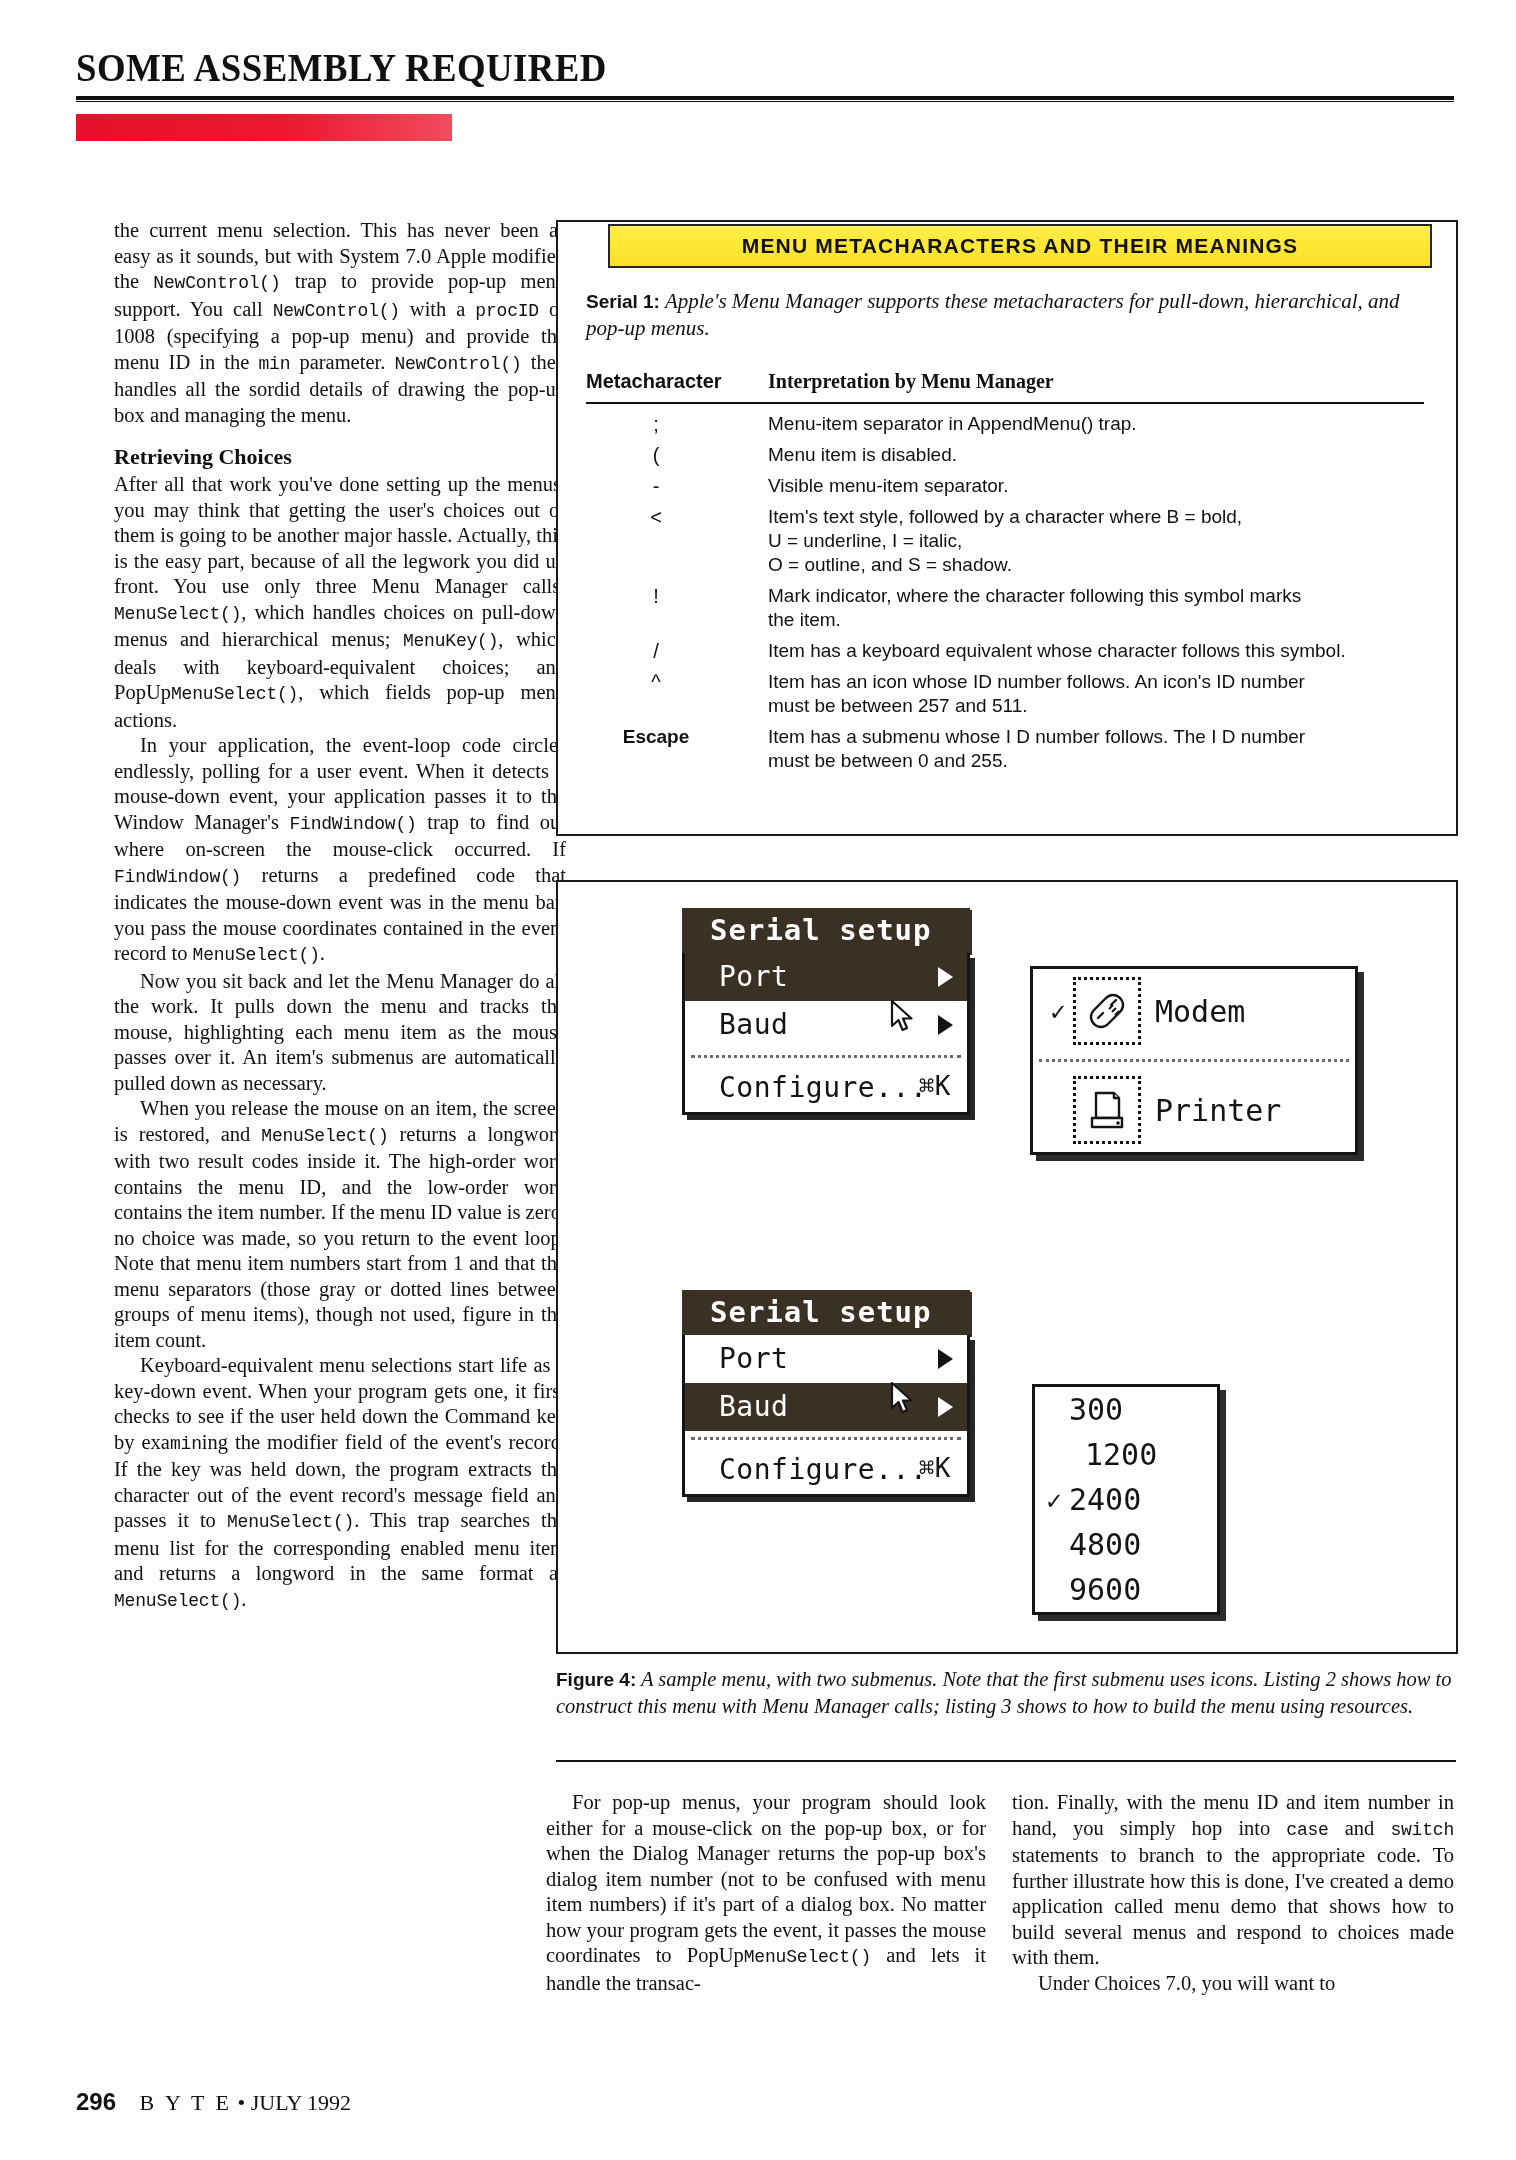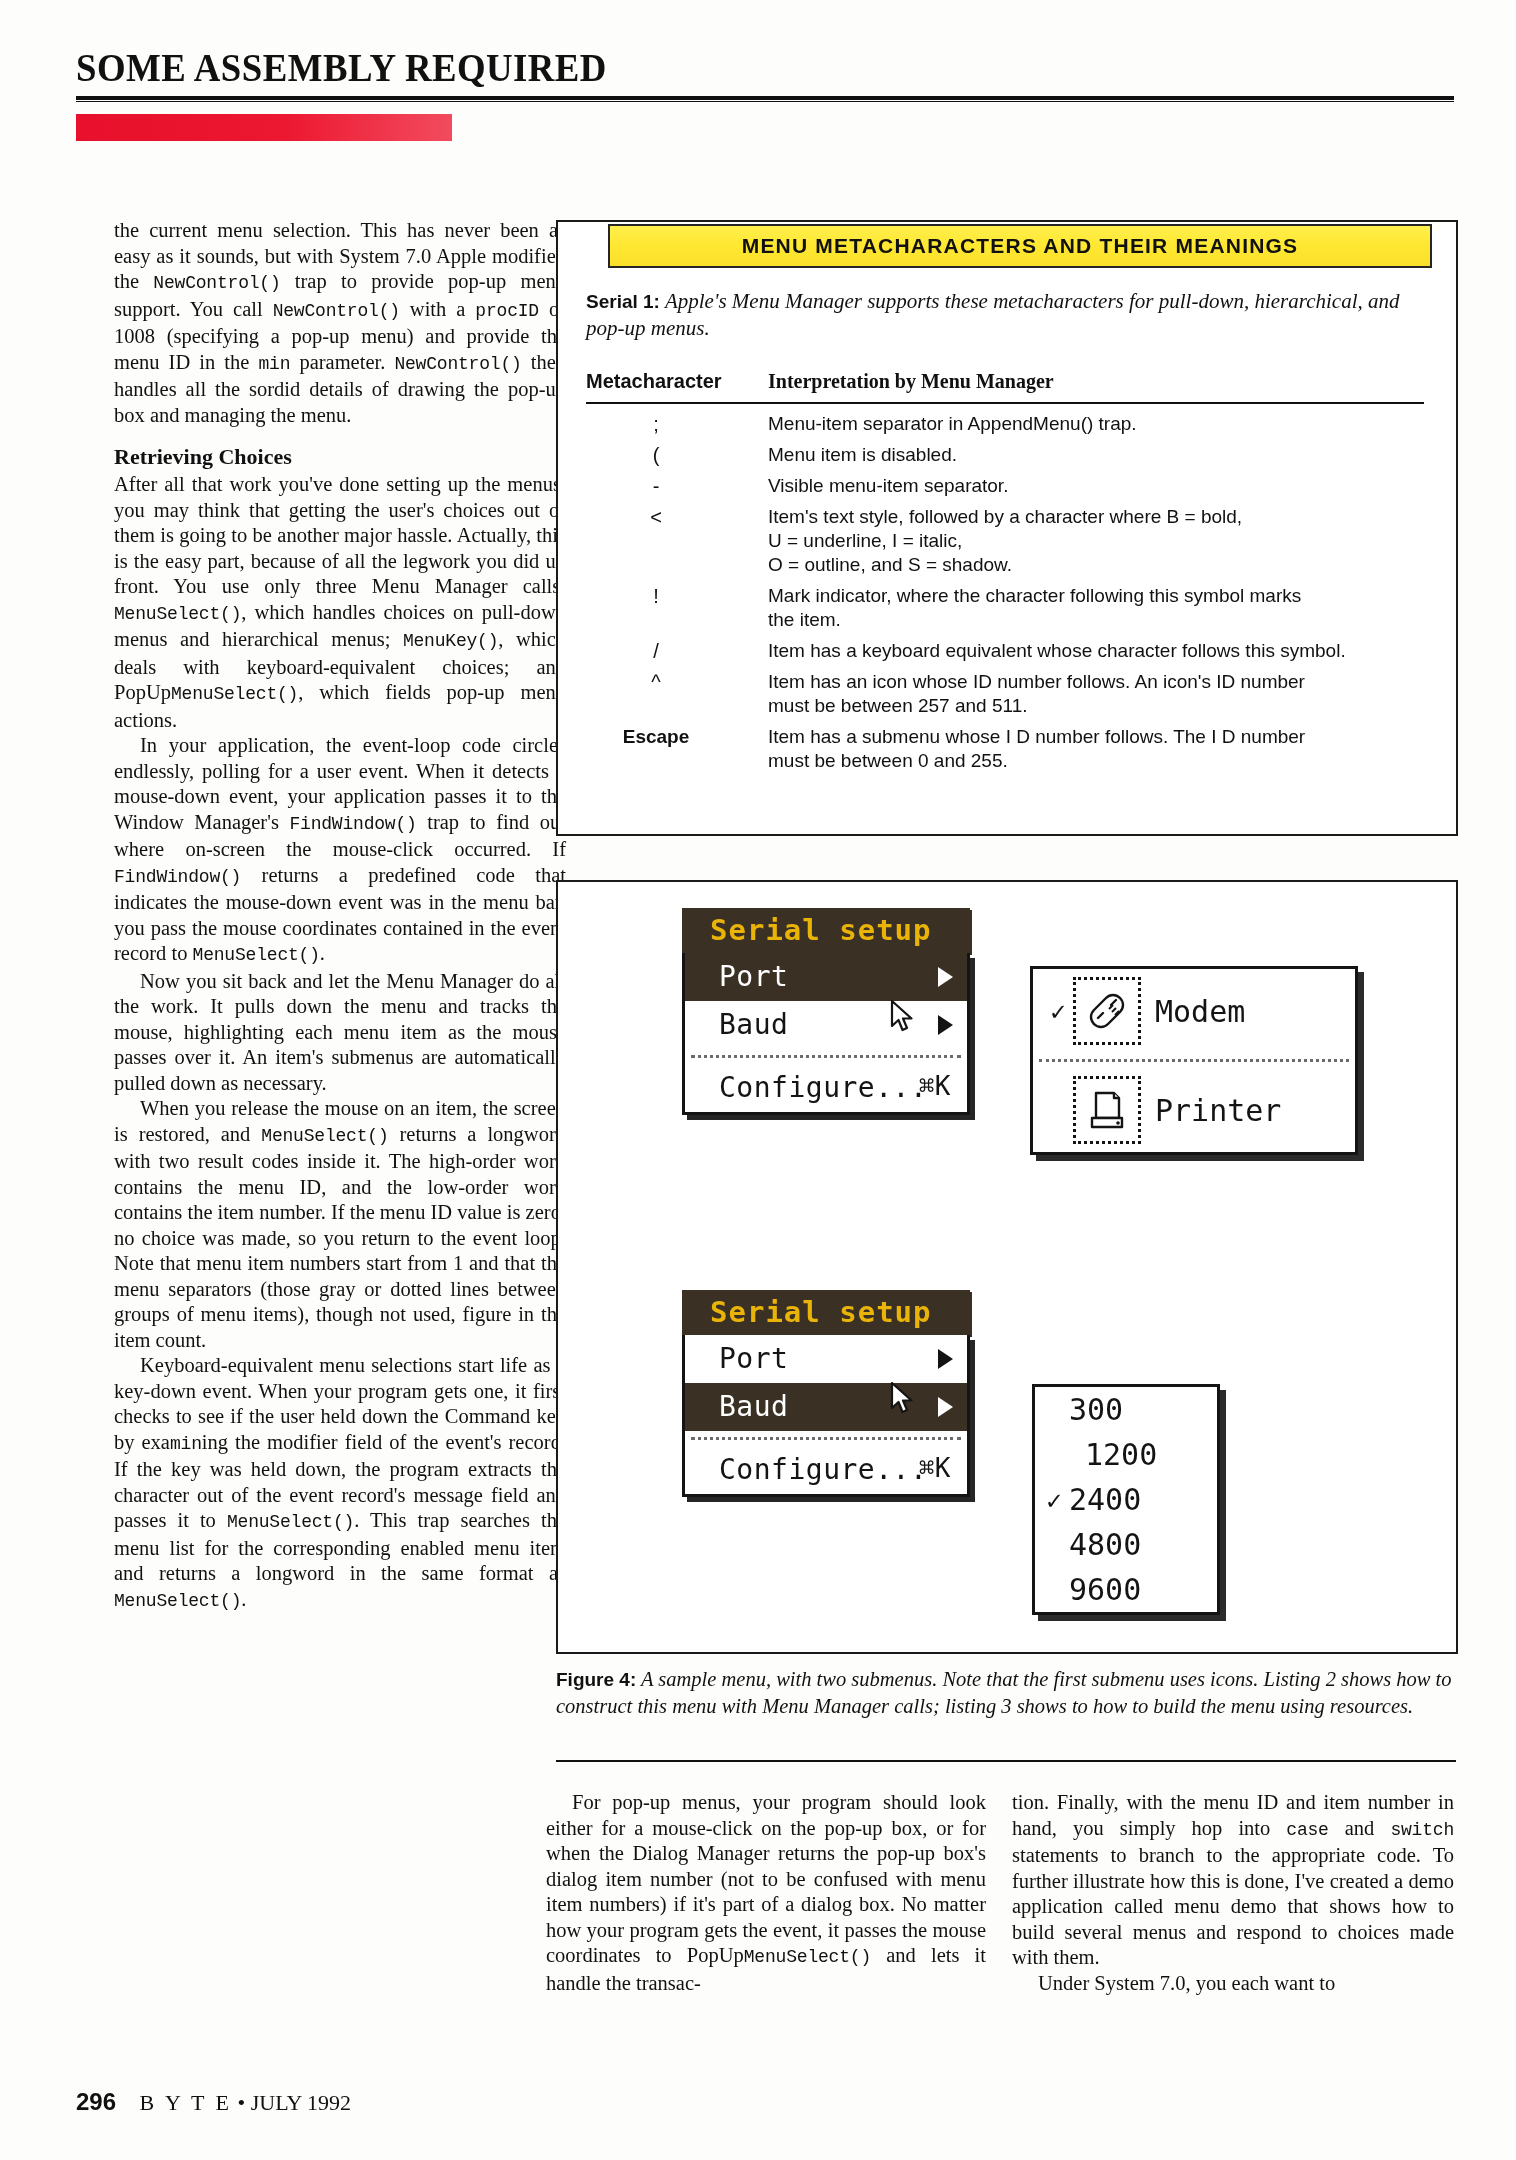--- a/index.html
+++ b/index.html
@@ -85,21 +85,21 @@
 
   
   .figbox{
     position:absolute;left:556px;top:880px;width:898px;height:770px;
     border:2px solid #1a1a1a;background:#fff;
   }
 
   
   .macmenu{position:absolute;font-family:"DejaVu Sans Mono", monospace;}
   .mtitle{
-    background:#3a3024;color:#eab308;font-weight:bold;font-size:29px;
+    background:#3a3024;color:#ffffff;font-weight:bold;font-size:29px;
     letter-spacing:1px;padding:5px 0 6px 28px;
     box-shadow:2px 2px 0 #3a3024;
   }
   .mbody{
     border:3px solid #141414;border-top:none;background:#fff;
     box-shadow:5px 5px 0 rgba(20,20,20,.92);
   }
   .mitem{
     position:relative;font-size:28px;letter-spacing:.5px;
     padding:7px 0 8px 34px;color:#141414;white-space:nowrap;
@@ -324,21 +324,21 @@
     <b>Figure 4:</b>
     <span>A sample menu, with two submenus. Note that the first submenu uses icons. Listing 2 shows how to construct this menu with Menu Manager calls; listing 3 shows to how to build the menu using resources.</span>
   </div>
   <div class="cap-rule"></div>
 
   <div class="col" id="col-bl">
     <p><span id="blp0">For pop-up menus, your program should look either for a mouse-click on the pop-up box, or for when the Dialog Manager returns the pop-up box's dialog item number (not to be confused with menu item numbers) if it's part of a dialog box. No matter how your program gets the event, it passes the mouse coordinates to PopUp<code class="mono">Menu<code class="mono">Select()</code></code> and lets it handle the transac-</span></p>
   </div>
   <div class="col" id="col-br">
     <p class="noindent"><span id="brp0">tion. Finally, with the menu ID and item number in hand, you simply hop into <code class="mono">case</code> and <code class="mono">switch</code> statements to branch to the appropriate code. To further illustrate how this is done, I've created a demo application called menu demo that shows how to build several menus and respond to choices made with them.</span></p>
-    <p><span id="brp1">Under System 7.0, you each want to</span></p>
+    <p><span id="brp1">Under Choices 7.0, you will want to</span></p>
   </div>
 
   <div class="footer">
     <span class="pg">296</span>
     <span class="bd">B Y T E</span>
     <span>•</span>
     <span>JULY 1992</span>
   </div>
 
 </div>

